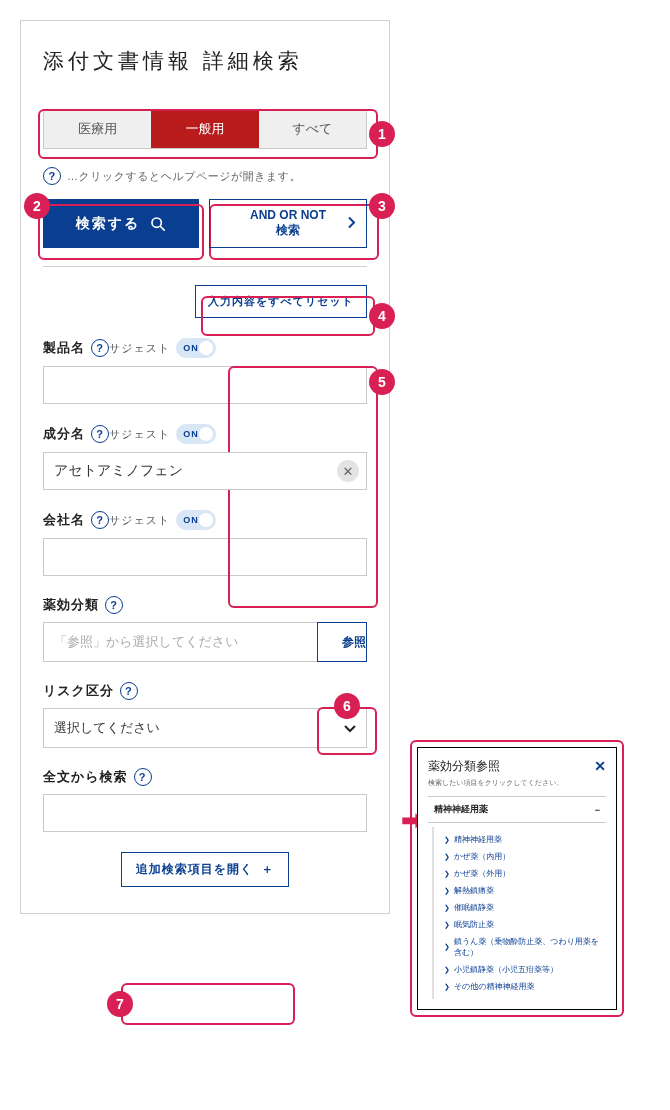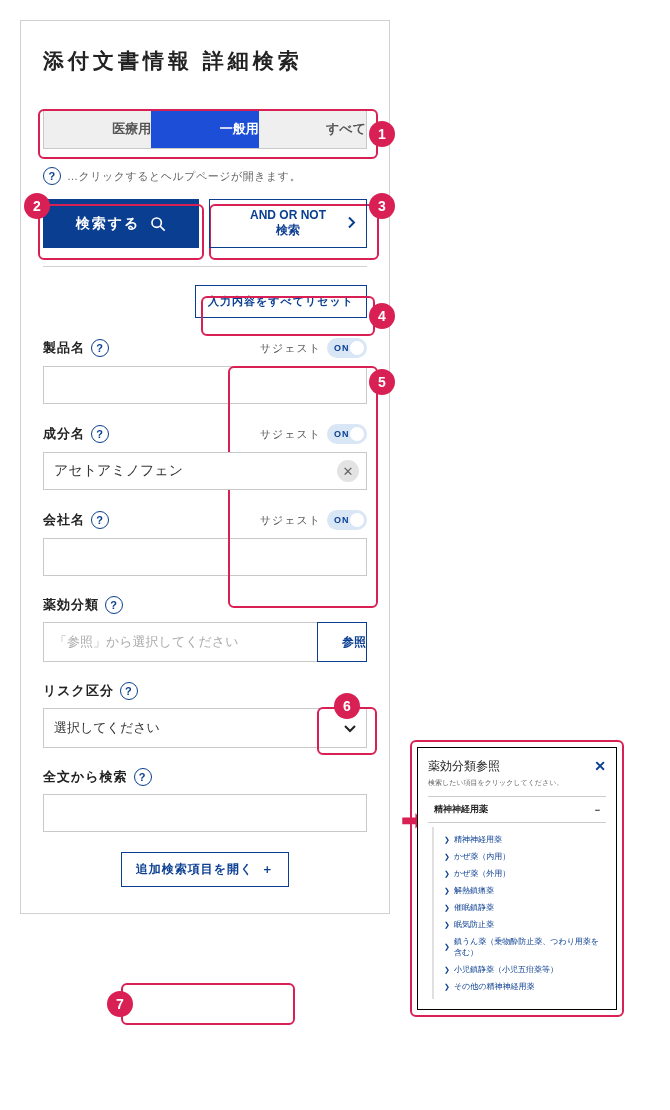--- a/index.html
+++ b/index.html
@@ -1,33 +1,33 @@
 <!DOCTYPE html>
 <html><head>
 <meta charset="utf-8">
 <style>
   * { box-sizing: border-box; margin: 0; padding: 0; font-family: 'Hiragino Sans', 'Meiryo', sans-serif; }
   body { background: #fff; padding: 20px; width: 670px; }
   .wrapper { display: flex; gap: 20px; align-items: flex-start; }
   .main-panel { width: 370px; border: 1px solid #d0d0d0; padding: 26px 22px; position: relative; }
-  .title { font-size: 21px; font-weight: 700; letter-spacing: 4px; color: #222; margin-bottom: 34px; }
+  .title { font-size: 21px; font-weight: 400; letter-spacing: 4px; color: #222; margin-bottom: 34px; }
   .tab-group { display: flex; border: 1px solid #c9c9c9; margin-bottom: 18px; }
-  .tab { flex: 1; text-align: right; padding: 10px 0; font-size: 13px; font-weight: 700; color: #555; background: #efefef; cursor: pointer; }
-  .tab.active { background: #1d4ed8; color: #fff; }
+  .tab { flex: 1; text-align: center; padding: 10px 0; font-size: 13px; font-weight: 400; color: #555; background: #efefef; cursor: pointer; }
+  .tab.active { background: #b91c1c; color: #fff; }
   .help-row { display: flex; align-items: center; gap: 6px; font-size: 11px; color: #666; margin-bottom: 14px; letter-spacing: 0.5px; }
   .help-circle { width: 18px; height: 18px; border: 1.5px solid #0a3e91; border-radius: 50%; color: #0a3e91; font-size: 11px; font-weight: 700; display: inline-flex; align-items: center; justify-content: center; }
   .action-row { display: flex; gap: 10px; margin-bottom: 6px; }
   .btn-search { flex: 1; background: #0a3e91; color: #fff; font-size: 14px; font-weight: 700; padding: 14px 0; display: flex; align-items: center; justify-content: center; gap: 10px; cursor: pointer; letter-spacing: 2px; }
   .btn-andor { flex: 1; border: 1px solid #0a3e91; color: #0a3e91; font-size: 12px; font-weight: 700; padding: 8px 0; display: flex; flex-direction: column; align-items: center; justify-content: center; cursor: pointer; position: relative; }
   .chev-right { position: absolute; right: 10px; top: 50%; transform: translateY(-50%); }
   .divider { border-top: 1px solid #d0d0d0; margin: 18px 0; }
   .reset-wrap { text-align: right; margin-bottom: 20px; }
   .btn-reset { display: inline-block; border: 1px solid #0a3e91; color: #0a3e91; font-size: 11px; font-weight: 600; padding: 8px 12px; cursor: pointer; letter-spacing: 1px; }
   .field { margin-bottom: 20px; }
-  .field-head { display: flex; align-items: center; justify-content: space-between; margin-bottom: 8px; }
+  .field-head { display: flex; align-items: center; margin-bottom: 8px; }
   .field-label { font-size: 13px; font-weight: 700; color: #222; display: flex; align-items: center; gap: 6px; letter-spacing: 1px; }
   .suggest { display: flex; align-items: center; gap: 6px; font-size: 11px; color: #555; letter-spacing: 1px; }
   .toggle { width: 40px; height: 20px; background: #d9e6f5; border-radius: 10px; display: flex; align-items: center; padding: 0 4px; position: relative; }
   .toggle .knob { width: 14px; height: 14px; background: #fff; border-radius: 50%; position: absolute; right: 3px; }
   .toggle .on-text { font-size: 9px; color: #0a3e91; font-weight: 700; margin-left: 3px; }
   .text-input { width: 100%; border: 1px solid #c9c9c9; padding: 10px 10px; font-size: 14px; color: #333; }
   .input-row { position: relative; }
   .clear-x { position: absolute; right: 8px; top: 50%; transform: translateY(-50%); width: 22px; height: 22px; border-radius: 50%; background: #e3e3e3; color: #666; font-size: 13px; display: flex; align-items: center; justify-content: center; cursor: pointer; }
   .lookup-row { display: flex; border-radius: 20px; }
   .lookup-input { flex: 1; border: 1px solid #c9c9c9; padding: 10px 10px; font-size: 13px; color: #aaa; }

